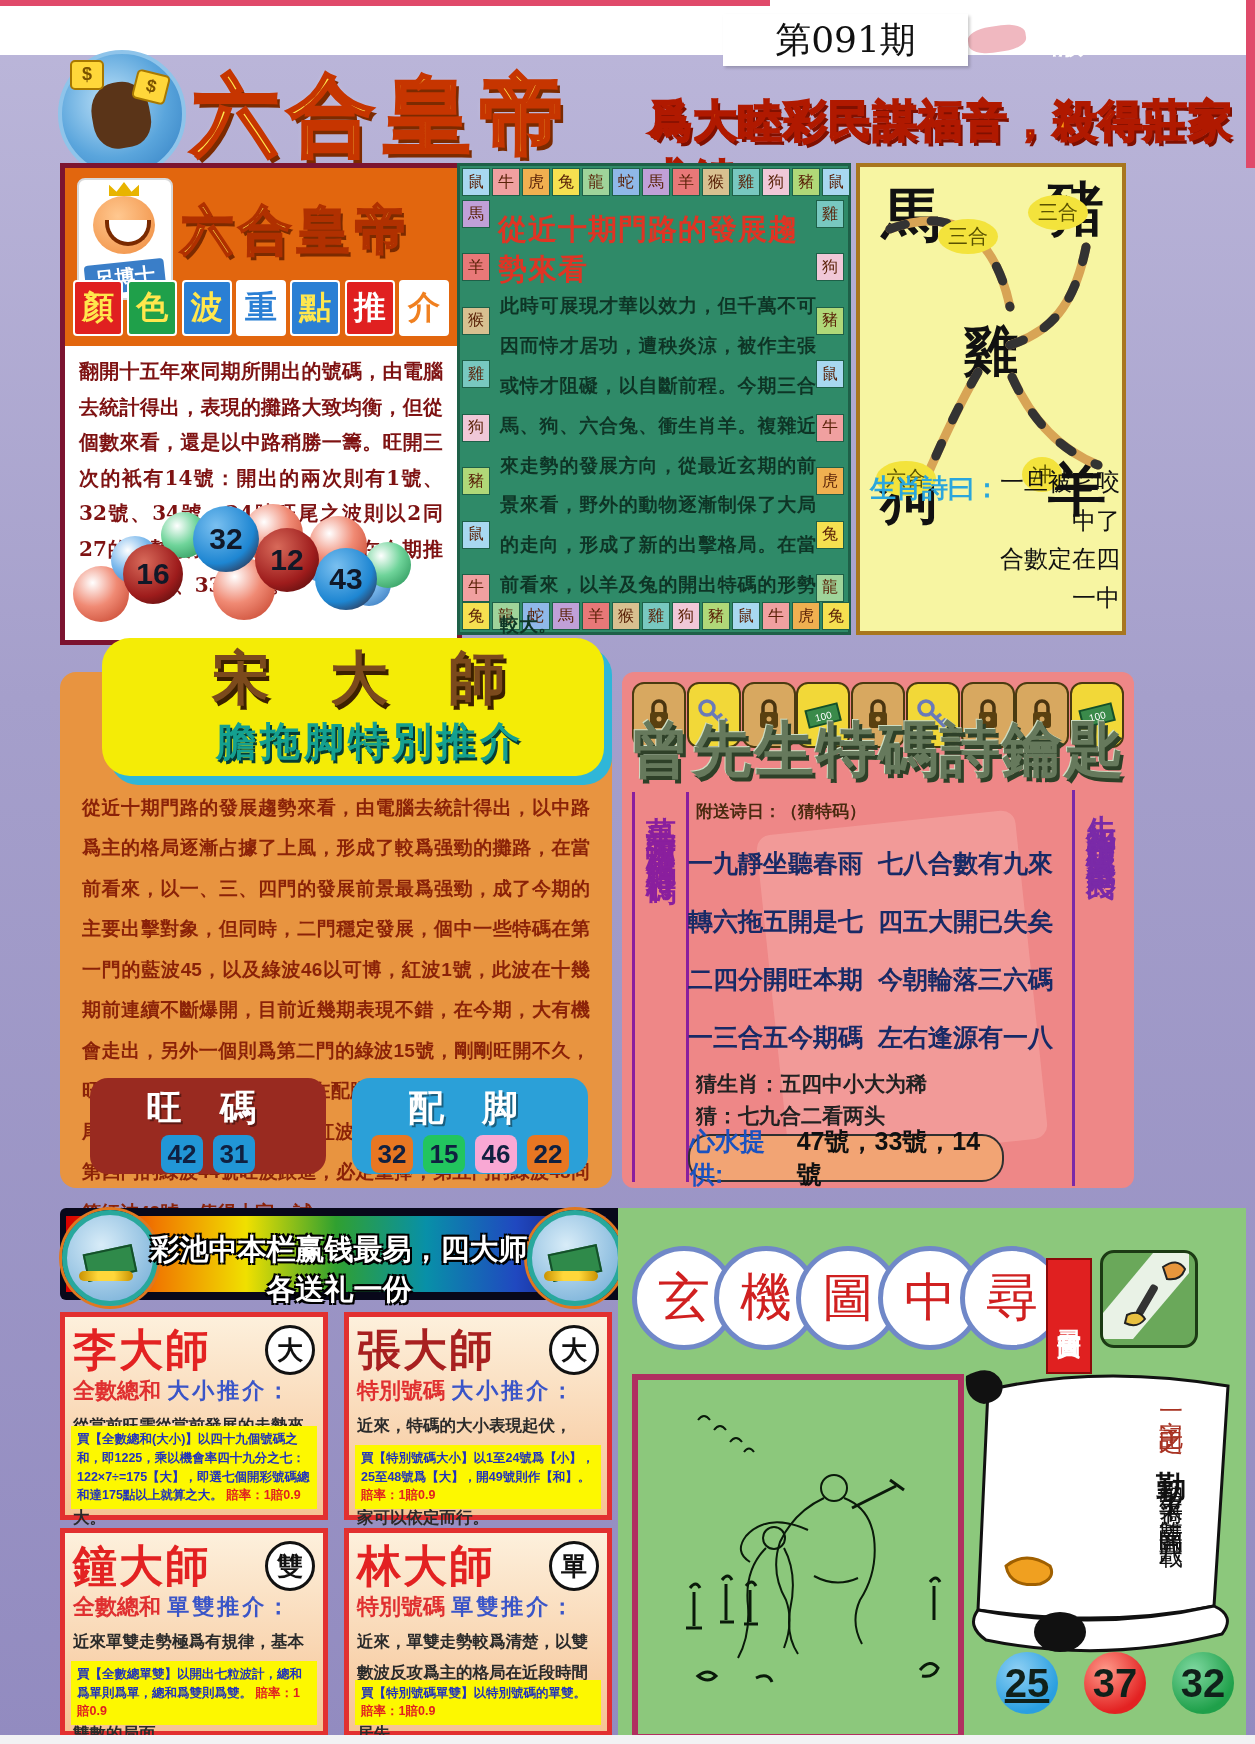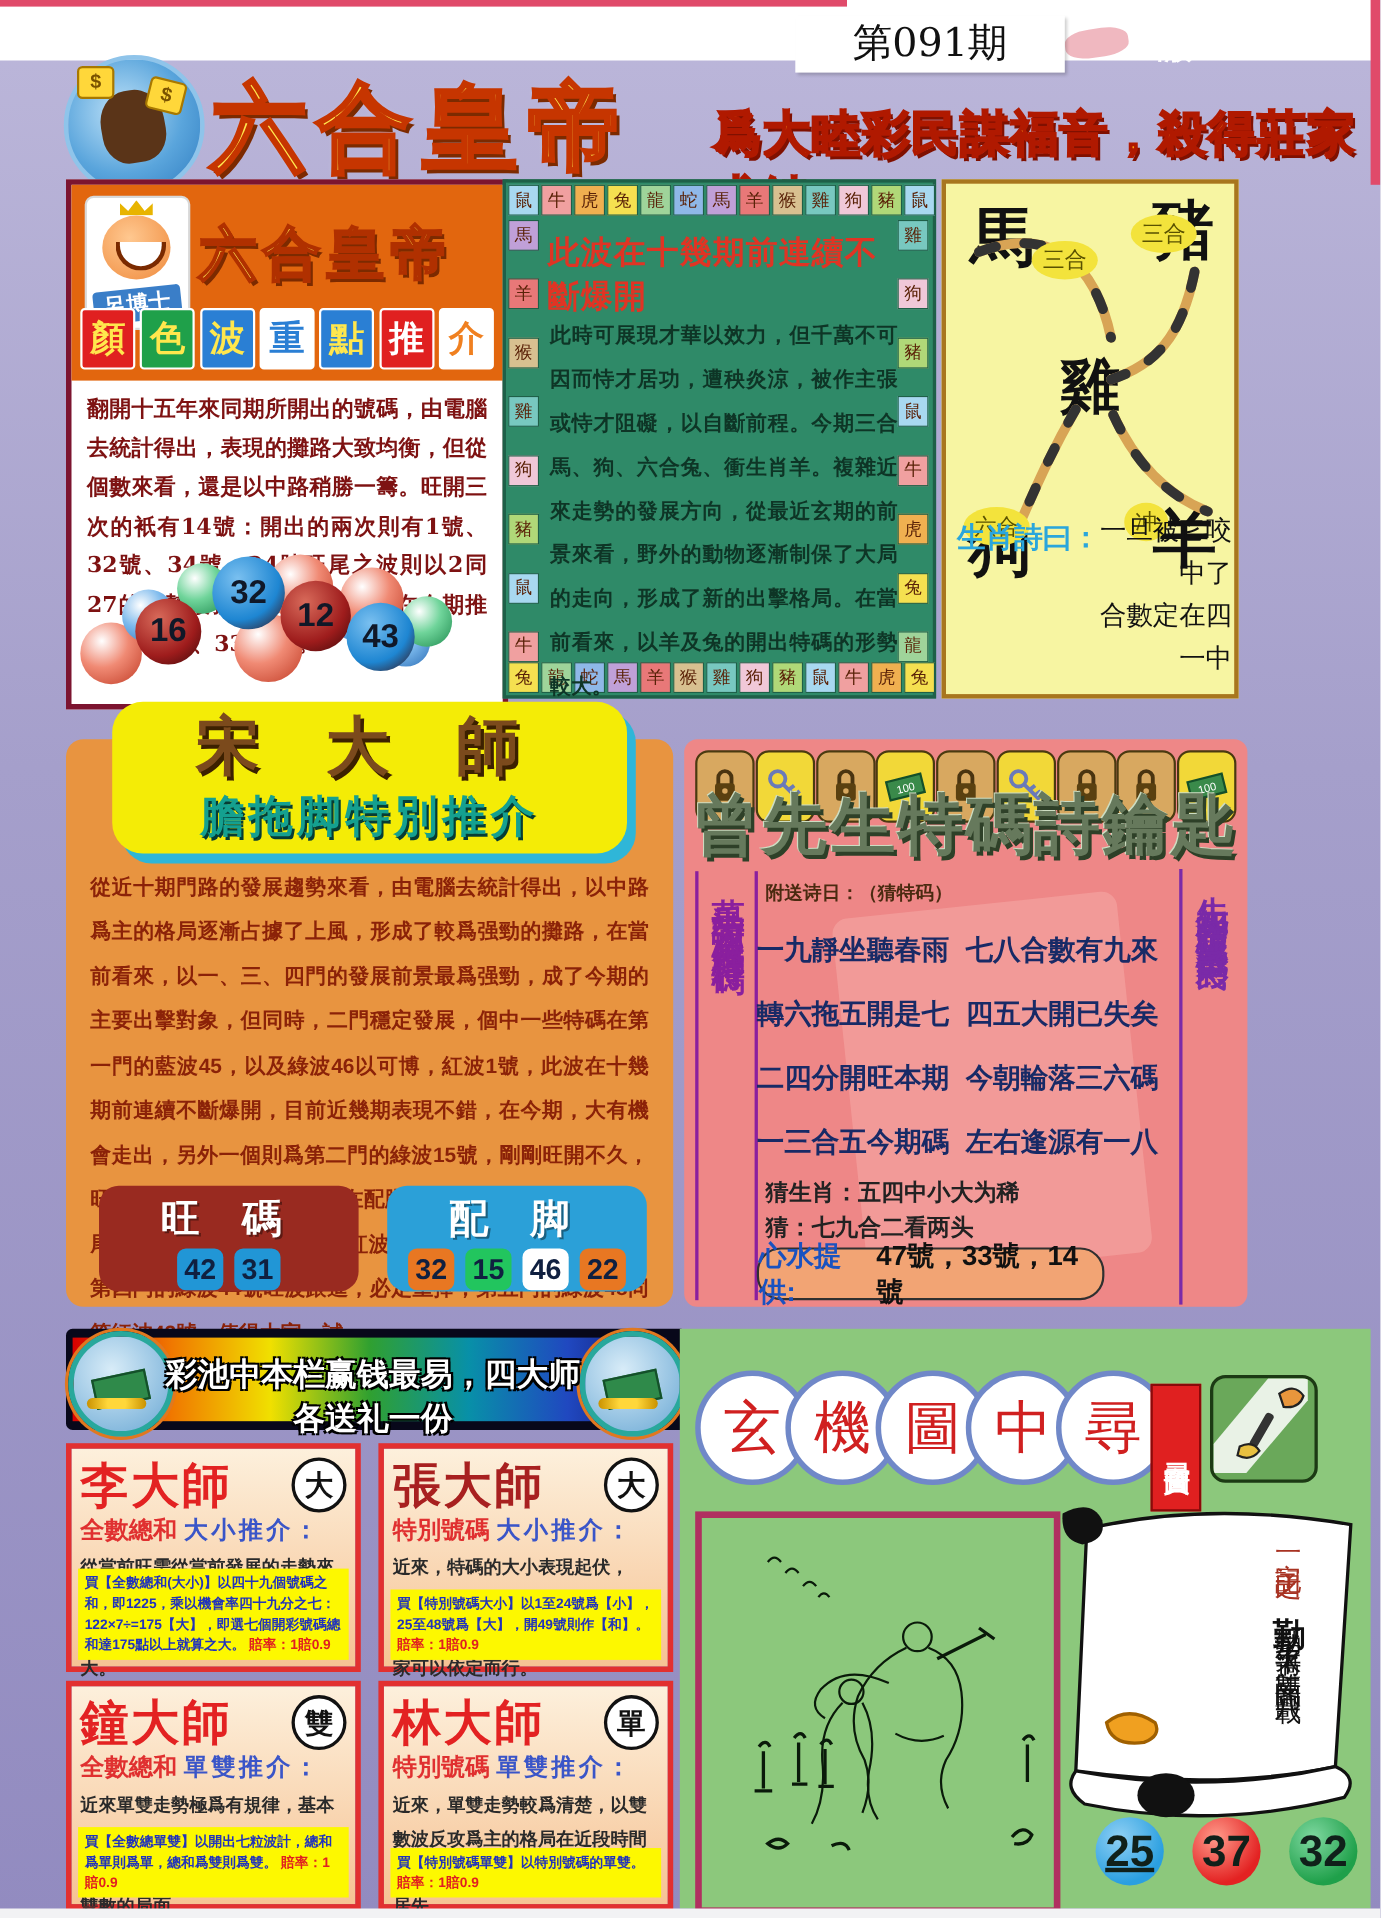--- a/index.html
+++ b/index.html
@@ -63,21 +63,21 @@
   .zc-center{font-size:54px;}
   .olabel{position:absolute;background:#f3e33c;border-radius:50%;padding:4px 10px;
       font-family:"DejaVu Serif","Liberation Serif",serif;font-size:20px;color:#5a5200;}
   .p3-poem{position:absolute;left:10px;bottom:14px;width:250px;text-align:right;}
   .p3-poem .lbl{float:left;font-size:26px;font-weight:bold;color:#2aa6dc;margin-top:8px;}
   .p3-poem .lines{margin-left:128px;font-family:"DejaVu Serif","Liberation Serif",serif;
       font-size:24px;color:#111;line-height:1.6;}
   
   .p4{left:60px;top:672px;width:552px;height:516px;background:#e89440;border-radius:16px;}
   .p4-banner{position:absolute;left:42px;top:-34px;width:468px;height:138px;background:#f4ec06;border-radius:28px;
-      box-shadow:8px 9px 0 #2fb6d8;text-align:center;}
+      box-shadow:8px 9px 0 #2fb6d8;text-align:center;padding-left:34px;}
   .p4-bt{font-size:58px;font-weight:bold;letter-spacing:22px;color:#7b4a1c;text-shadow:3px 4px 0 #3c2000;margin-top:2px;}
   .p4-bs{font-size:40px;font-weight:bold;color:#14a090;text-shadow:2px 3px 0 #063c34;letter-spacing:4px;margin-top:-4px;}
   .p4-body{position:absolute;left:22px;top:116px;width:508px;font-size:19px;font-weight:bold;color:#8b2208;
       line-height:2.13;text-align:justify;}
   .numbox{position:absolute;bottom:14px;height:96px;border-radius:18px;color:#fff;text-align:center;}
   .numbox .nb-t{font-size:36px;font-weight:bold;letter-spacing:14px;text-shadow:2px 2px 0 #0006;margin-top:6px;}
   .chiprow{display:flex;justify-content:center;gap:10px;margin-top:2px;}
   .chip{width:42px;height:38px;border-radius:8px;font-size:26px;font-weight:bold;color:#102040;
       display:flex;align-items:center;justify-content:center;}
   
@@ -244,21 +244,21 @@
     <div class="ztiles-v" style="right:2px;">
         <div class="ztile" style="background: rgb(120, 200, 192);">雞</div>
         <div class="ztile" style="background: rgb(240, 200, 216);">狗</div>
         <div class="ztile" style="background: rgb(176, 216, 120);">豬</div>
         <div class="ztile" style="background: rgb(168, 216, 240);">鼠</div>
         <div class="ztile" style="background: rgb(240, 160, 160);">牛</div>
         <div class="ztile" style="background: rgb(240, 176, 80);">虎</div>
         <div class="ztile" style="background: rgb(245, 224, 80);">兔</div>
         <div class="ztile" style="background: rgb(159, 212, 154);">龍</div>
       </div>
-    <div class="p2-title">此波在十幾期前連續不斷爆開</div>
+    <div class="p2-title">從近十期門路的發展趨勢來看</div>
     <div class="p2-body">此時可展現才華以效力，但千萬不可因而恃才居功，遭秧炎涼，被作主張或恃才阻礙，以自斷前程。今期三合馬、狗、六合兔、衝生肖羊。複雜近來走勢的發展方向，從最近玄期的前景來看，野外的動物逐漸制保了大局的走向，形成了新的出擊格局。在當前看來，以羊及兔的開出特碼的形勢較大。</div>
   </div>
 
   <div class="abs p3">
     <div class="zchar" style="left:22px;top:10px;">馬</div>
     <div class="zchar" style="right:18px;top:4px;">豬</div>
     <div class="zchar zc-center" style="left:104px;top:148px;">雞</div>
     <div class="zchar" style="left:20px;top:292px;">狗</div>
     <div class="zchar" style="right:16px;top:284px;">羊</div>
     <svg class="abs" style="left:0;top:0;" width="262" height="380" viewBox="0 0 262 380">
@@ -297,21 +297,21 @@
       <div class="chiprow">
         <span class="chip" style="background:#2196d6;">42</span>
         <span class="chip" style="background:#2196d6;">31</span>
       </div>
     </div>
     <div class="numbox" style="left:292px;width:236px;background:#2ba0d8;">
       <div class="nb-t">配 脚</div>
       <div class="chiprow">
         <span class="chip" style="background:#e87722;">32</span>
         <span class="chip" style="background:#22c55e;">15</span>
-        <span class="chip" style="background:#ffffff;">46</span>
+        <span class="chip" style="background:#f9a8d4;">46</span>
         <span class="chip" style="background:#e87722;">22</span>
       </div>
     </div>
   </div>
 
   <div class="abs p5">
     <div class="p5-tiles" id="locktiles">
         <div class="ltile" style="background: rgb(216, 168, 96);">
           <svg width="34" height="40" viewBox="0 0 34 40">
             <path d="M11 18 v-6 a6 6 0 0 1 12 0 v6" stroke="#4a3410" stroke-width="3.5" fill="none"></path>

